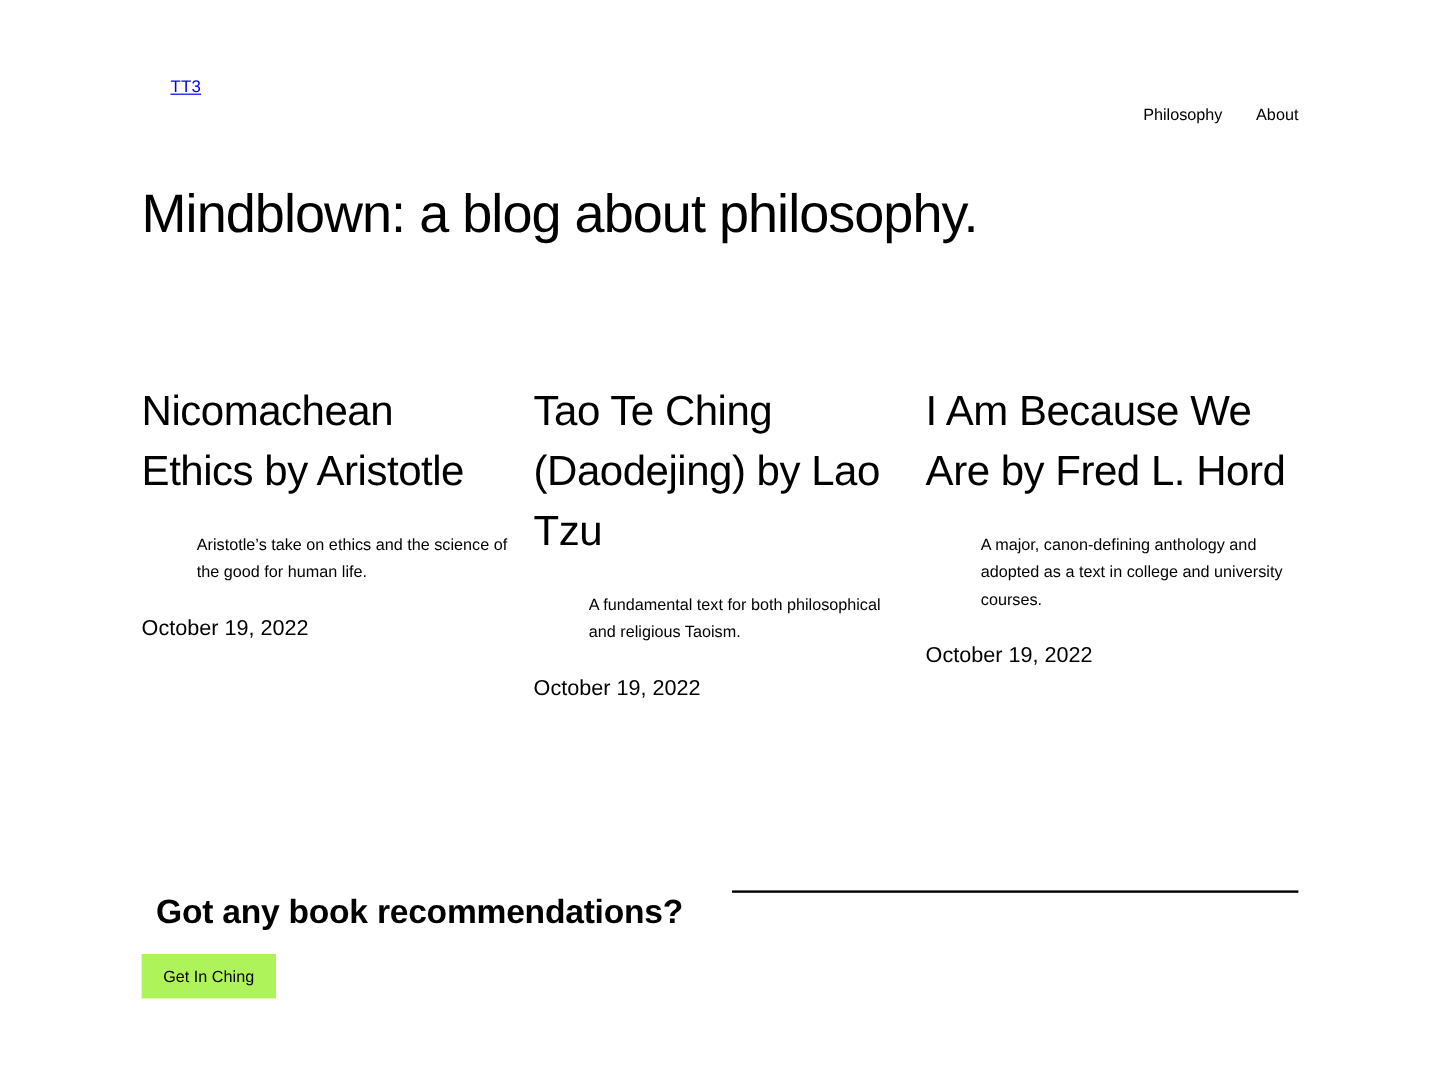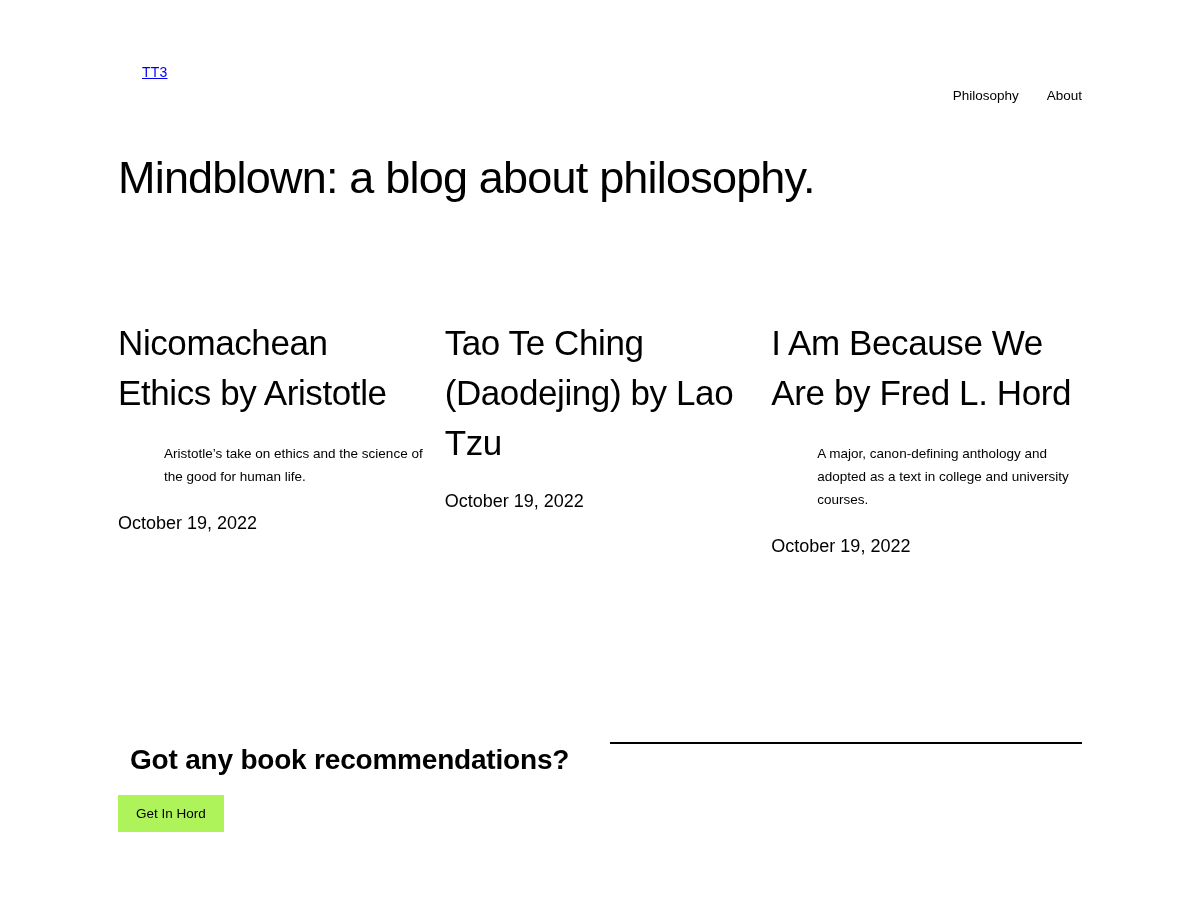--- a/index.html
+++ b/index.html
@@ -155,30 +155,31 @@
   <section class="posts">
 
     <article class="post">
       <h2 class="post-title">Nicomachean Ethics by Aristotle</h2>
       <p class="post-excerpt">Aristotle’s take on ethics and the science of the good for human life.</p>
       <div class="post-date">October 19, 2022</div>
     </article>
 
     <article class="post">
       <h2 class="post-title">Tao Te Ching (Daodejing) by Lao Tzu</h2>
+      <p class="post-excerpt">A fundamental text for both philosophical and religious Taoism.</p>
       <div class="post-date">October 19, 2022</div>
     </article>
 
     <article class="post">
       <h2 class="post-title">I Am Because We Are by Fred L. Hord</h2>
       <p class="post-excerpt">A major, canon-defining anthology and adopted as a text in college and university courses.</p>
       <div class="post-date">October 19, 2022</div>
     </article>
 
   </section>
 
   <section class="cta">
     <div class="cta-rule"></div>
     <h3 class="cta-heading">Got any book recommendations?</h3>
-    <button class="cta-button" style="background: rgb(174, 243, 89);">Get In Hord</button>
+    <button class="cta-button" style="background: rgb(174, 243, 89);">Get In Ching</button>
   </section>
 
 </div>
 
 </body></html>

